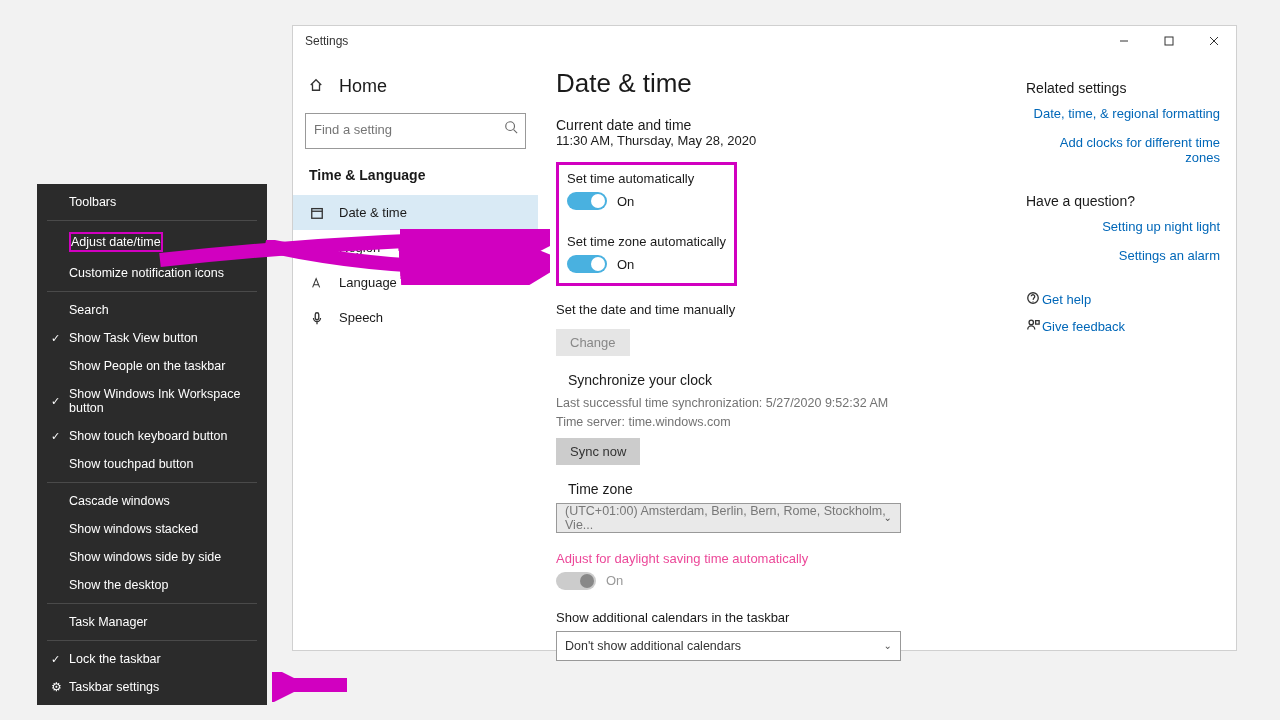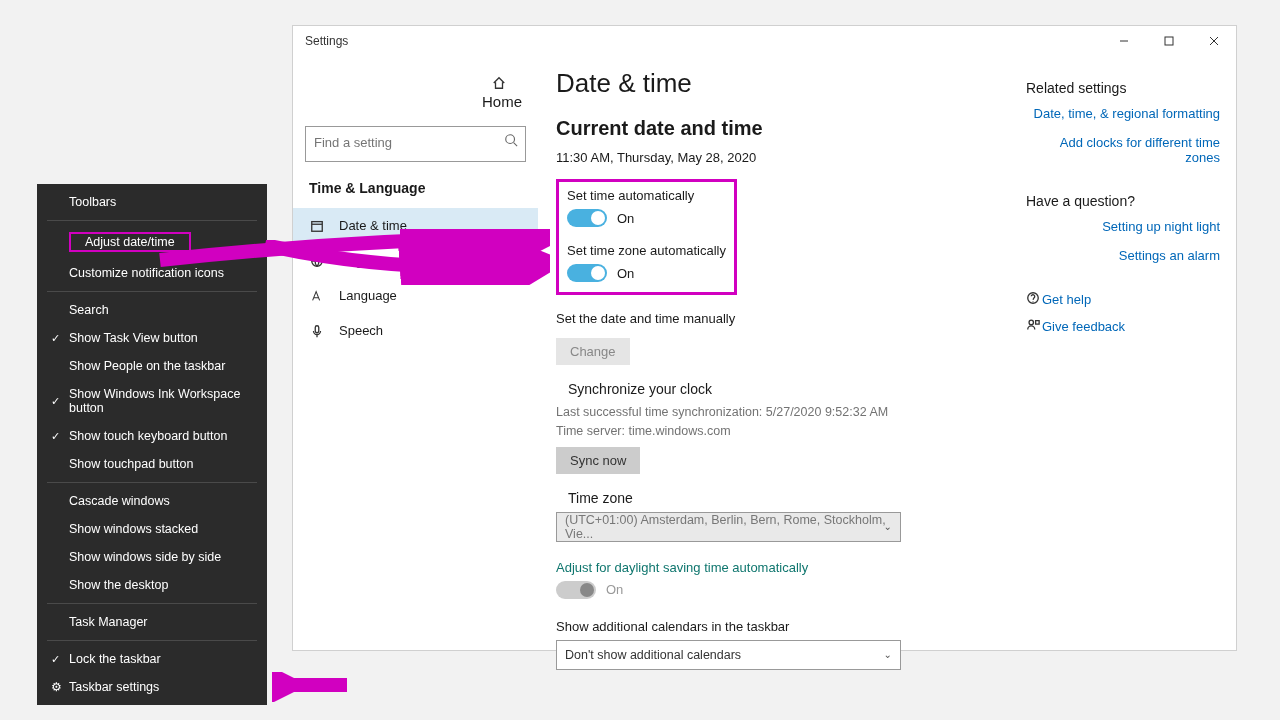--- a/index.html
+++ b/index.html
@@ -15,37 +15,37 @@
     display: flex; flex-direction: column;
   }
   .titlebar { display: flex; align-items: center; height: 30px; padding-left: 12px; color: #333; font-size: 12px; }
   .titlebar-buttons { margin-left: auto; display: flex; }
   .titlebar-btn { width: 45px; height: 30px; display: flex; align-items: center; justify-content: center; color: #333; }
   .titlebar-btn svg { width: 10px; height: 10px; }
   .window-body { display: flex; flex: 1; }
 
   
   .nav { width: 245px; padding: 10px 0 0 0; }
-  .nav-home { display: flex; align-items: flex-end; padding: 10px 16px; font-size: 15px; cursor: default; flex-direction: column; }
+  .nav-home { display: flex; align-items: flex-start; padding: 10px 16px; font-size: 18px; cursor: default; }
   .nav-home .ico { width: 16px; margin-right: 14px; }
   .searchbox { margin: 6px 12px 14px 12px; position: relative; }
   .searchbox input { width: 100%; height: 36px; padding: 0 28px 4px 8px; border: 1px solid #999; font-size: 13px; background: #fff; }
   .searchbox .sico { position: absolute; right: 8px; top: 7px; color: #666; }
   .nav-header { padding: 4px 16px 12px 16px; font-weight: 600; font-size: 14px; }
   .nav-item { display: flex; align-items: center; padding: 10px 16px; font-size: 13px; cursor: default; }
   .nav-item .ico { width: 16px; margin-right: 14px; display:flex; justify-content:center; }
   .nav-item.active { background: #d9eaf5; }
 
   
   .main { flex: 1; display: flex; padding: 12px 0 0 18px; overflow: hidden; }
   .content { width: 460px; }
   .content h1 { font-weight: 400; font-size: 26px; margin-bottom: 18px; }
-  .content h2 { font-weight: 700; font-size: 20px; margin-bottom: 10px; }
+  .content h2 { font-weight: 400; font-size: 14px; }
   .content .datetime { font-size: 13px; margin-bottom: 14px; }
-  .setting-block { margin-bottom: 16px; }
+  .setting-block { margin-bottom: 24px; }
   .setting-label { font-size: 13px; margin-bottom: 6px; }
   .toggle-row { display: flex; align-items: center; gap: 10px; }
   .toggle { width: 40px; height: 18px; border-radius: 10px; position: relative; }
   .toggle.on { background: #49b1e0; }
   .toggle.on::after { content:''; position:absolute; right:2px; top:2px; width:14px; height:14px; background:#fff; border-radius:50%; }
   .toggle.disabled { background: #ccc; }
   .toggle.disabled::after { content:''; position:absolute; right:2px; top:2px; width:14px; height:14px; background:#888; border-radius:50%; }
   .toggle-state { font-size: 13px; }
   .toggle-state.dim { color:#999; }
   .highlight-box { border: 3px solid #d100c0; padding: 6px 8px 8px 8px; margin-bottom: 10px; display:inline-block; }
@@ -78,21 +78,21 @@
     color: #fff;
     font-size: 12.5px;
     padding: 4px 0;
     z-index: 10;
   }
   .ctx-item { display:flex; align-items:center; padding: 7px 14px 7px 14px; cursor:default; }
   .ctx-item .chk { width: 18px; font-size:11px; }
   .ctx-item .itxt { flex:1; }
   .ctx-item.hl { }
   .ctx-item.hl .itxt { display:inline-block; }
-  .ctx-hl-box { border:2px solid #d100c0; padding:1px 14px; display:inline-block; }
+  .ctx-hl-box { border:2px solid #d100c0; padding:1px 0; display:inline-block; }
   .ctx-sep { height:1px; background:#4a4a4a; margin: 4px 10px; }
   .ctx-item .gear { width:18px; font-size:12px; }
 
   
   .taskbar {
     position:absolute;
     left:37px; top:678px;
     width:230px; height:22px;
     background:#1f1f1f;
     color:#e0e0e0;
@@ -223,21 +223,21 @@
         <div class="muted">Time server: time.windows.com</div>
         <button class="btn">Sync now</button>
 
         <div class="subhead">Time zone</div>
         <div class="dropdown disabled">
           <span>(UTC+01:00) Amsterdam, Berlin, Bern, Rome, Stockholm, Vie...</span>
           <span class="chev">⌄</span>
         </div>
 
         <div style="margin-top:18px;">
-          <div class="setting-label" style="color:#0f766e;">Adjust for daylight saving time automatically</div>
+          <div class="setting-label" style="color:#ec4899;">Adjust for daylight saving time automatically</div>
           <div class="toggle-row">
             <div class="toggle disabled"></div>
             <span class="toggle-state dim">On</span>
           </div>
         </div>
 
         <div class="calendar-label">Show additional calendars in the taskbar</div>
         <div class="dropdown white">
           <span>Don't show additional calendars</span>
           <span class="chev">⌄</span>

